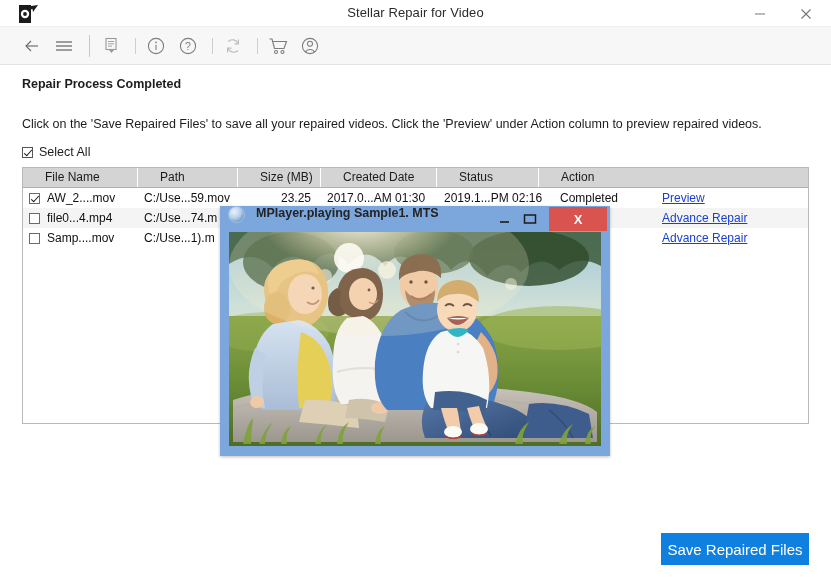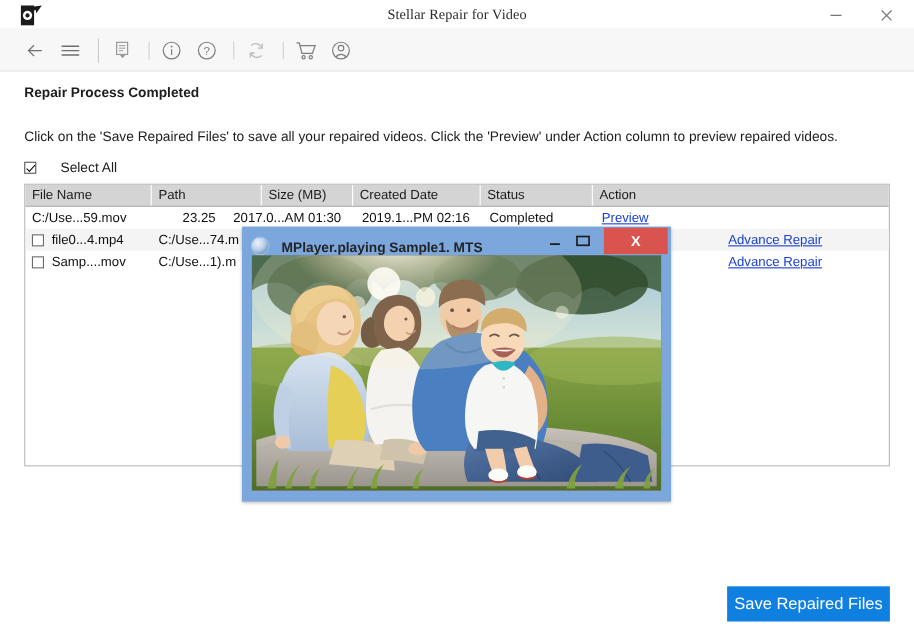--- a/index.html
+++ b/index.html
@@ -31,21 +31,20 @@
     left: 18px; top: 3px;
     width: 22px; height: 22px;
   }
   .title-text {
     position: absolute;
     left: 0; right: 0; top: 5px;
     text-align: center;
     font-size: 13px;
     color: #2b2b2b;
     letter-spacing: 0.1px;
-    font-family: Liberation Serif, serif;
   }
   .win-btn {
     position: absolute;
     top: 0;
     width: 46px; height: 27px;
     display: flex; align-items: center; justify-content: center;
     color: #767676;
     font-size: 13px;
     cursor: default;
   }
@@ -95,21 +94,20 @@
     color: #1d1d1d;
     line-height: 19px;
     max-width: 760px;
   }
   .selectall-row {
     margin-top: 11px;
     display: flex;
     align-items: center;
     font-size: 12.5px;
     color: #1d1d1d;
-    gap: 16px;
   }
   .cb {
     display: inline-block;
     width: 11px; height: 11px;
     border: 1px solid #555;
     background: #fff;
     margin-right: 6px;
     position: relative;
     flex: 0 0 auto;
   }
@@ -134,21 +132,21 @@
   }
   .thead {
     display: flex;
     height: 20px;
     background: #d4d4d4;
     border-bottom: 1px solid #b0b0b0;
     font-size: 12px;
     color: #1b1b1b;
   }
   .th {
-    padding-left: 6px;
+    padding-left: 22px;
     line-height: 19px;
     border-right: 1px solid #ffffff;
     overflow: hidden;
     white-space: nowrap;
   }
   .th:last-child { border-right: none; }
   .trow {
     display: flex;
     height: 20px;
     font-size: 12px;
@@ -225,21 +223,21 @@
     top: 206px;
     width: 390px;
     height: 250px;
     background: #7ba7dd;
     box-shadow: 0 1px 3px rgba(0,0,0,0.25);
   }
   .mp-title {
     position: relative;
     height: 26px;
     display: flex;
-    align-items: flex-end;
+    align-items: flex-start;
     padding-left: 8px;
   }
   .mp-icon {
     width: 17px; height: 17px;
     border-radius: 50%;
     background: radial-gradient(circle at 35% 32%, #eaf2fb 0%, #b9cfe9 45%, #7fa4cd 70%, #5d86b8 100%);
     border: 1.5px solid #9fc0e2;
     margin-right: 11px;
     flex: 0 0 auto;
   }
@@ -400,20 +398,24 @@
       <div class="thead">
         <div class="th c1">File Name</div>
         <div class="th c2">Path</div>
         <div class="th c3">Size (MB)</div>
         <div class="th c5">Created Date</div>
         <div class="th c6">Status</div>
         <div class="th c7">Action</div>
       </div>
 
       <div class="trow">
+        <div class="td c1 td-name">
+          <span class="cb-sm checked"></span>
+          <span>AW_2....mov</span>
+        </div>
         <div class="td c2">C:/Use...59.mov</div>
         <div class="td c3 num">23.25</div>
         <div class="td c4">2017.0...AM 01:30</div>
         <div class="td c5">2019.1...PM 02:16</div>
         <div class="td c6">Completed</div>
         <div class="td c7">
           <span class="link">Preview</span>
         </div>
       </div>
 

